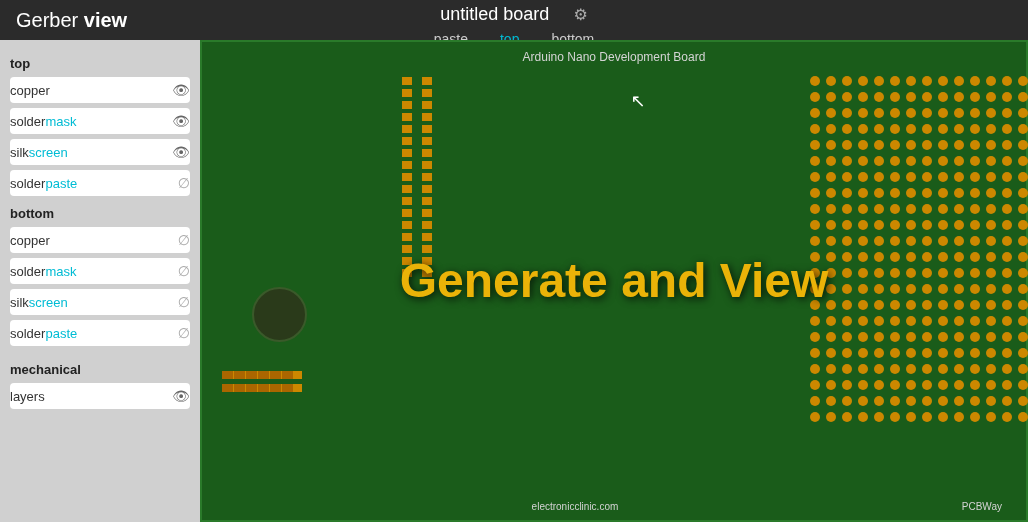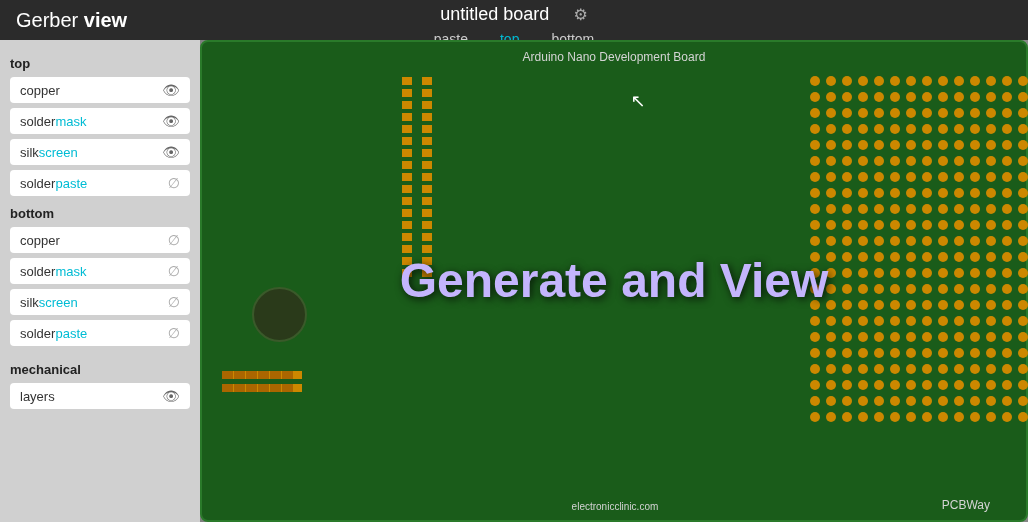--- a/index.html
+++ b/index.html
@@ -97,21 +97,21 @@
       color: #222;
       margin-bottom: 6px;
       margin-top: 4px;
     }
     .layer-item {
       display: flex;
       align-items: center;
       justify-content: space-between;
       background: white;
       border-radius: 4px;
-      padding: 5px 10px;
+      padding: 5px 0;
       margin-bottom: 5px;
       font-size: 13px;
       color: #333;
       cursor: pointer;
     }
     .layer-item .layer-name {
       flex: 1;
     }
     .layer-item .layer-name .highlight {
       color: #00bcd4;
@@ -141,21 +141,21 @@
       position: absolute;
       top: 50%;
       left: 50%;
       transform: translate(-50%, -50%);
       text-align: center;
       z-index: 10;
     }
     .overlay-text h1 {
       font-size: 52px;
       font-weight: 900;
-      color: #c4b5fd;
+      color: #eab308;
       text-shadow: 2px 2px 8px rgba(0,0,0,0.8);
       line-height: 1.15;
       white-space: nowrap;
     }
 
     
     .pcb-board {
       width: 690px;
       height: 390px;
       background: #1a5c1a;
@@ -170,28 +170,27 @@
       color: #d4d4d4;
       font-size: 12px;
       white-space: nowrap;
     }
     .pcb-footer-left {
       position: absolute;
       bottom: 8px;
       left: 40%;
       color: #d4d4d4;
       font-size: 10px;
-      margin-left: 40px;
     }
     .pcb-footer-right {
       position: absolute;
       bottom: 8px;
-      right: 36px;
+      right: 24px;
       color: #d4d4d4;
-      font-size: 12px;
+      font-size: 10px;
     }
 
     
     .dot-grid {
       position: absolute;
       right: 0;
       top: 30px;
       width: 220px;
       height: 340px;
       display: grid;
@@ -297,21 +296,21 @@
       <span class="layer-name">layers</span>
       <span class="eye-icon">👁</span>
     </div>
 
   </div>
 
   <div class="canvas-area">
 
     <div class="shadow-overlay"></div>
 
-    <div class="pcb-board" style="width:100%;height:100%;border-radius:8px;">
+    <div class="pcb-board" style="width:100%;height:100%;">
 
       <div class="pcb-header-text">Arduino Nano Development Board</div>
 
       <div class="dot-grid" id="dot-grid">
           <div class="dot"></div>
           <div class="dot"></div>
           <div class="dot"></div>
           <div class="dot"></div>
           <div class="dot"></div>
           <div class="dot"></div>

